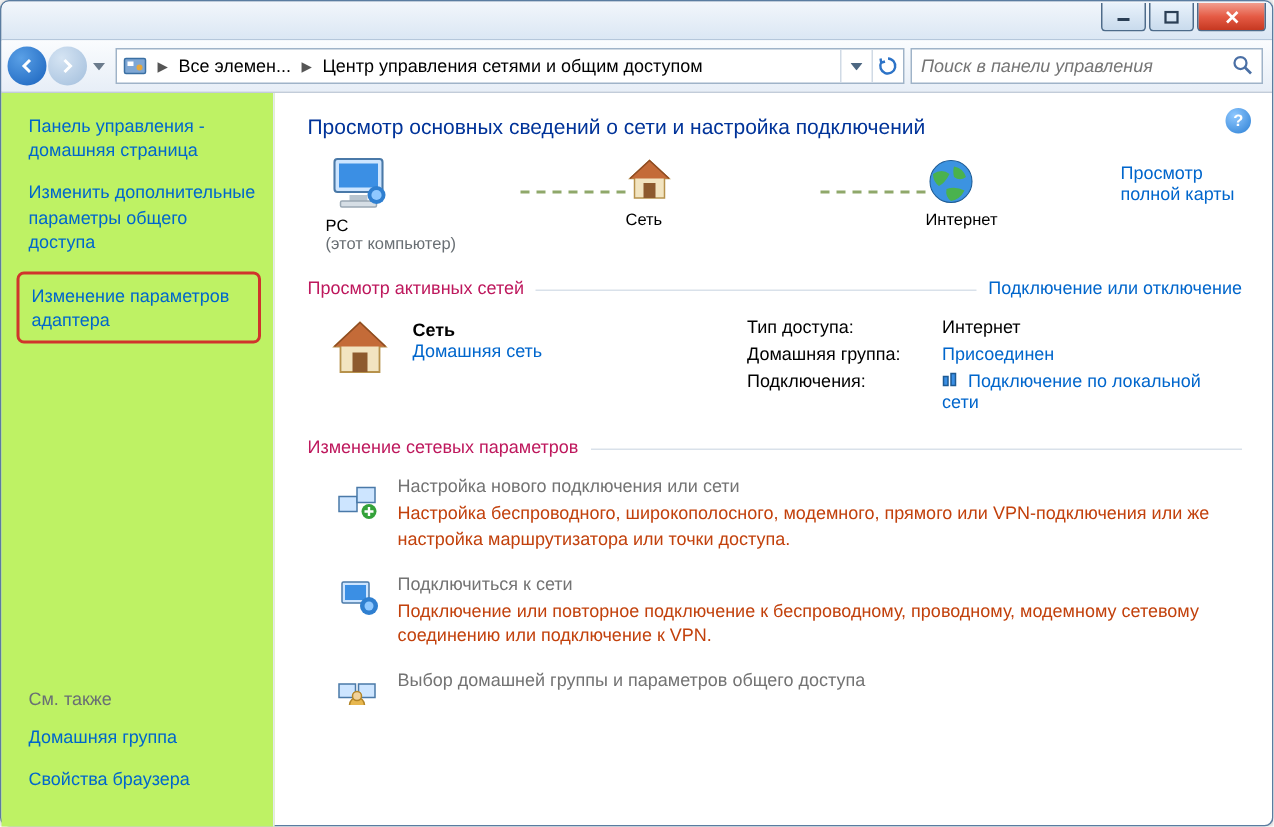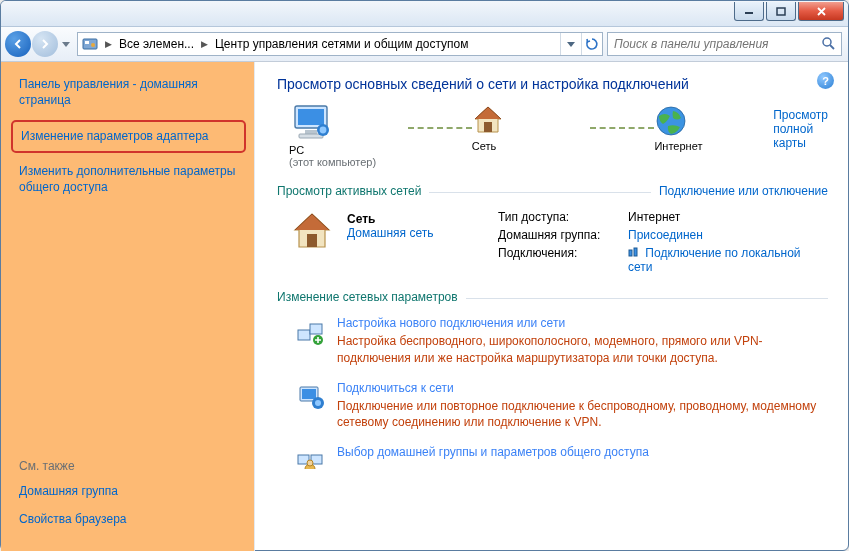--- a/index.html
+++ b/index.html
@@ -23,50 +23,50 @@
   .addr{flex:1;height:22px;border:1px solid #9fb3c8;background:#fff;display:flex;align-items:center;margin:0 4px;font-size:12px}
   .addr-ico{width:18px;height:18px;margin:0 3px;display:flex;align-items:center;justify-content:center}
   .addr-seg{padding:0 4px;white-space:nowrap;cursor:pointer;display:flex;align-items:center;height:100%}
   .addr-chev{padding:0 3px;color:#555;font-size:9px}
   .addr-fill{flex:1;min-width:4px}
   .addr-btn{width:20px;height:100%;border-left:1px solid #d0dae5;display:flex;align-items:center;justify-content:center;cursor:pointer}
   .search{width:225px;height:22px;border:1px solid #9fb3c8;background:#fff;display:flex;align-items:center;padding:0 4px}
   .search input{border:none;outline:none;flex:1;font-size:12px;font-style:italic;color:#ef4444;font-family:inherit}
   .search-ico{width:16px;height:16px;color:#4a6fa5}
   .body{display:flex;height:calc(100% - 25px - 34px);position:relative}
-  .sidebar{width:254px;flex:none;background:#fdba74;border-right:1px solid #e4e9ef;padding:14px 10px 10px 18px;
+  .sidebar{width:182px;flex:none;background:#bef264;border-right:1px solid #e4e9ef;padding:14px 10px 10px 18px;
     display:flex;flex-direction:column;box-sizing:border-box}
   .side-link{color:#0066cc;cursor:pointer;margin-bottom:12px;line-height:1.35}
   .side-link.mark{border:2px solid #d0342c;border-radius:5px;padding:6px 8px;margin-left:-8px;margin-right:-2px;margin-bottom:10px}
   .side-fill{flex:1}
   .side-hdr{color:#696f74;margin-bottom:10px}
   .content{flex:1;overflow:auto;padding:12px 20px 10px 22px;position:relative}
   .help-ico{position:absolute;top:10px;right:14px;width:17px;height:17px;border-radius:50%;
     background:radial-gradient(circle at 35% 30%,#8fc8ff,#2b7fd4);color:#fff;font-size:11px;font-weight:bold;
     display:flex;align-items:center;justify-content:center;cursor:pointer}
   .h1{color:#003399;font-size:14px;margin:2px 0 12px 0}
   .map{display:flex;align-items:flex-start;margin:0 0 8px 12px}
   .node{width:130px;font-size:11px}
   .node .lbl2{color:#696f74;font-size:11px}
   .map-dash{width:70px;height:28px;display:flex;align-items:center;margin-top:10px}
   .map-dash::before{content:"";flex:1;border-top:2px dashed #8fa86a;height:0}
   .map-link-right{flex:1;text-align:left;margin-top:4px}
   .lnk{color:#0066cc;cursor:pointer}
   .fs{margin:16px 0 6px 0;position:relative}
-  .fs-title{color:#0f766e;background:#fff;padding-right:8px;position:relative;z-index:1;display:inline-block;font-size:12px}
+  .fs-title{color:#be185d;background:#fff;padding-right:8px;position:relative;z-index:1;display:inline-block;font-size:12px}
   .fs-line{position:absolute;left:0;right:0;top:8px;height:1px;background:#d9e1ea}
   .fs-right{float:right;background:#fff;padding-left:8px;position:relative;z-index:1}
   .active-net{display:flex;align-items:flex-start;margin:10px 0 6px 14px}
   .hn-ico{width:48px;flex:none;margin-right:8px;margin-top:2px}
   .hn-txt{min-width:140px;padding-top:4px}
   .props{margin-left:auto;display:grid;grid-template-columns:130px 200px;row-gap:4px;font-size:12px;padding-top:2px}
   .props .k{color:#000}
   .settings-item{display:flex;align-items:flex-start;margin:12px 0 14px 18px}
   .settings-item .ico{width:32px;height:32px;flex:none;margin-right:10px;display:flex;align-items:center;justify-content:center}
-  .settings-item .txt .t{color:#3b82f6;margin-bottom:3px;cursor:pointer}
+  .settings-item .txt .t{color:#737373;margin-bottom:3px;cursor:pointer}
   .settings-item .txt .d{color:#c2410c;line-height:1.4}
   .icon-monitor{width:46px;height:38px}
   .icon-house{width:32px;height:30px}
   .icon-globe{width:34px;height:34px}
   .icon-house-big{width:42px;height:40px}
   .net-st-ico{display:inline-block;width:11px;height:11px;margin-right:3px;vertical-align:-1px}
 </style>
 </head>
 <body>
 
@@ -143,22 +143,22 @@
             <line x1="9" y1="9" x2="13" y2="13" stroke="#4a6fa5" stroke-width="1.8"></line>
           </svg>
       </span>
     </div>
   </div>
 
   <div class="body">
 
     <div class="sidebar">
       <div class="side-link">Панель управления - домашняя страница</div>
+      <div class="side-link">Изменить дополнительные параметры общего доступа</div>
       <div class="side-link mark">Изменение параметров адаптера</div>
-      <div class="side-link">Изменить дополнительные параметры общего доступа</div>
       <div class="side-fill"></div>
       <div class="side-hdr">См. также</div>
       <div class="side-link">Домашняя группа</div>
       <div class="side-link" style="margin-bottom:15px">Свойства браузера</div>
     </div>
 
     <div class="content">
       <div class="help-ico">?</div>
 
       <div class="h1">Просмотр основных сведений о сети и настройка подключений</div>

